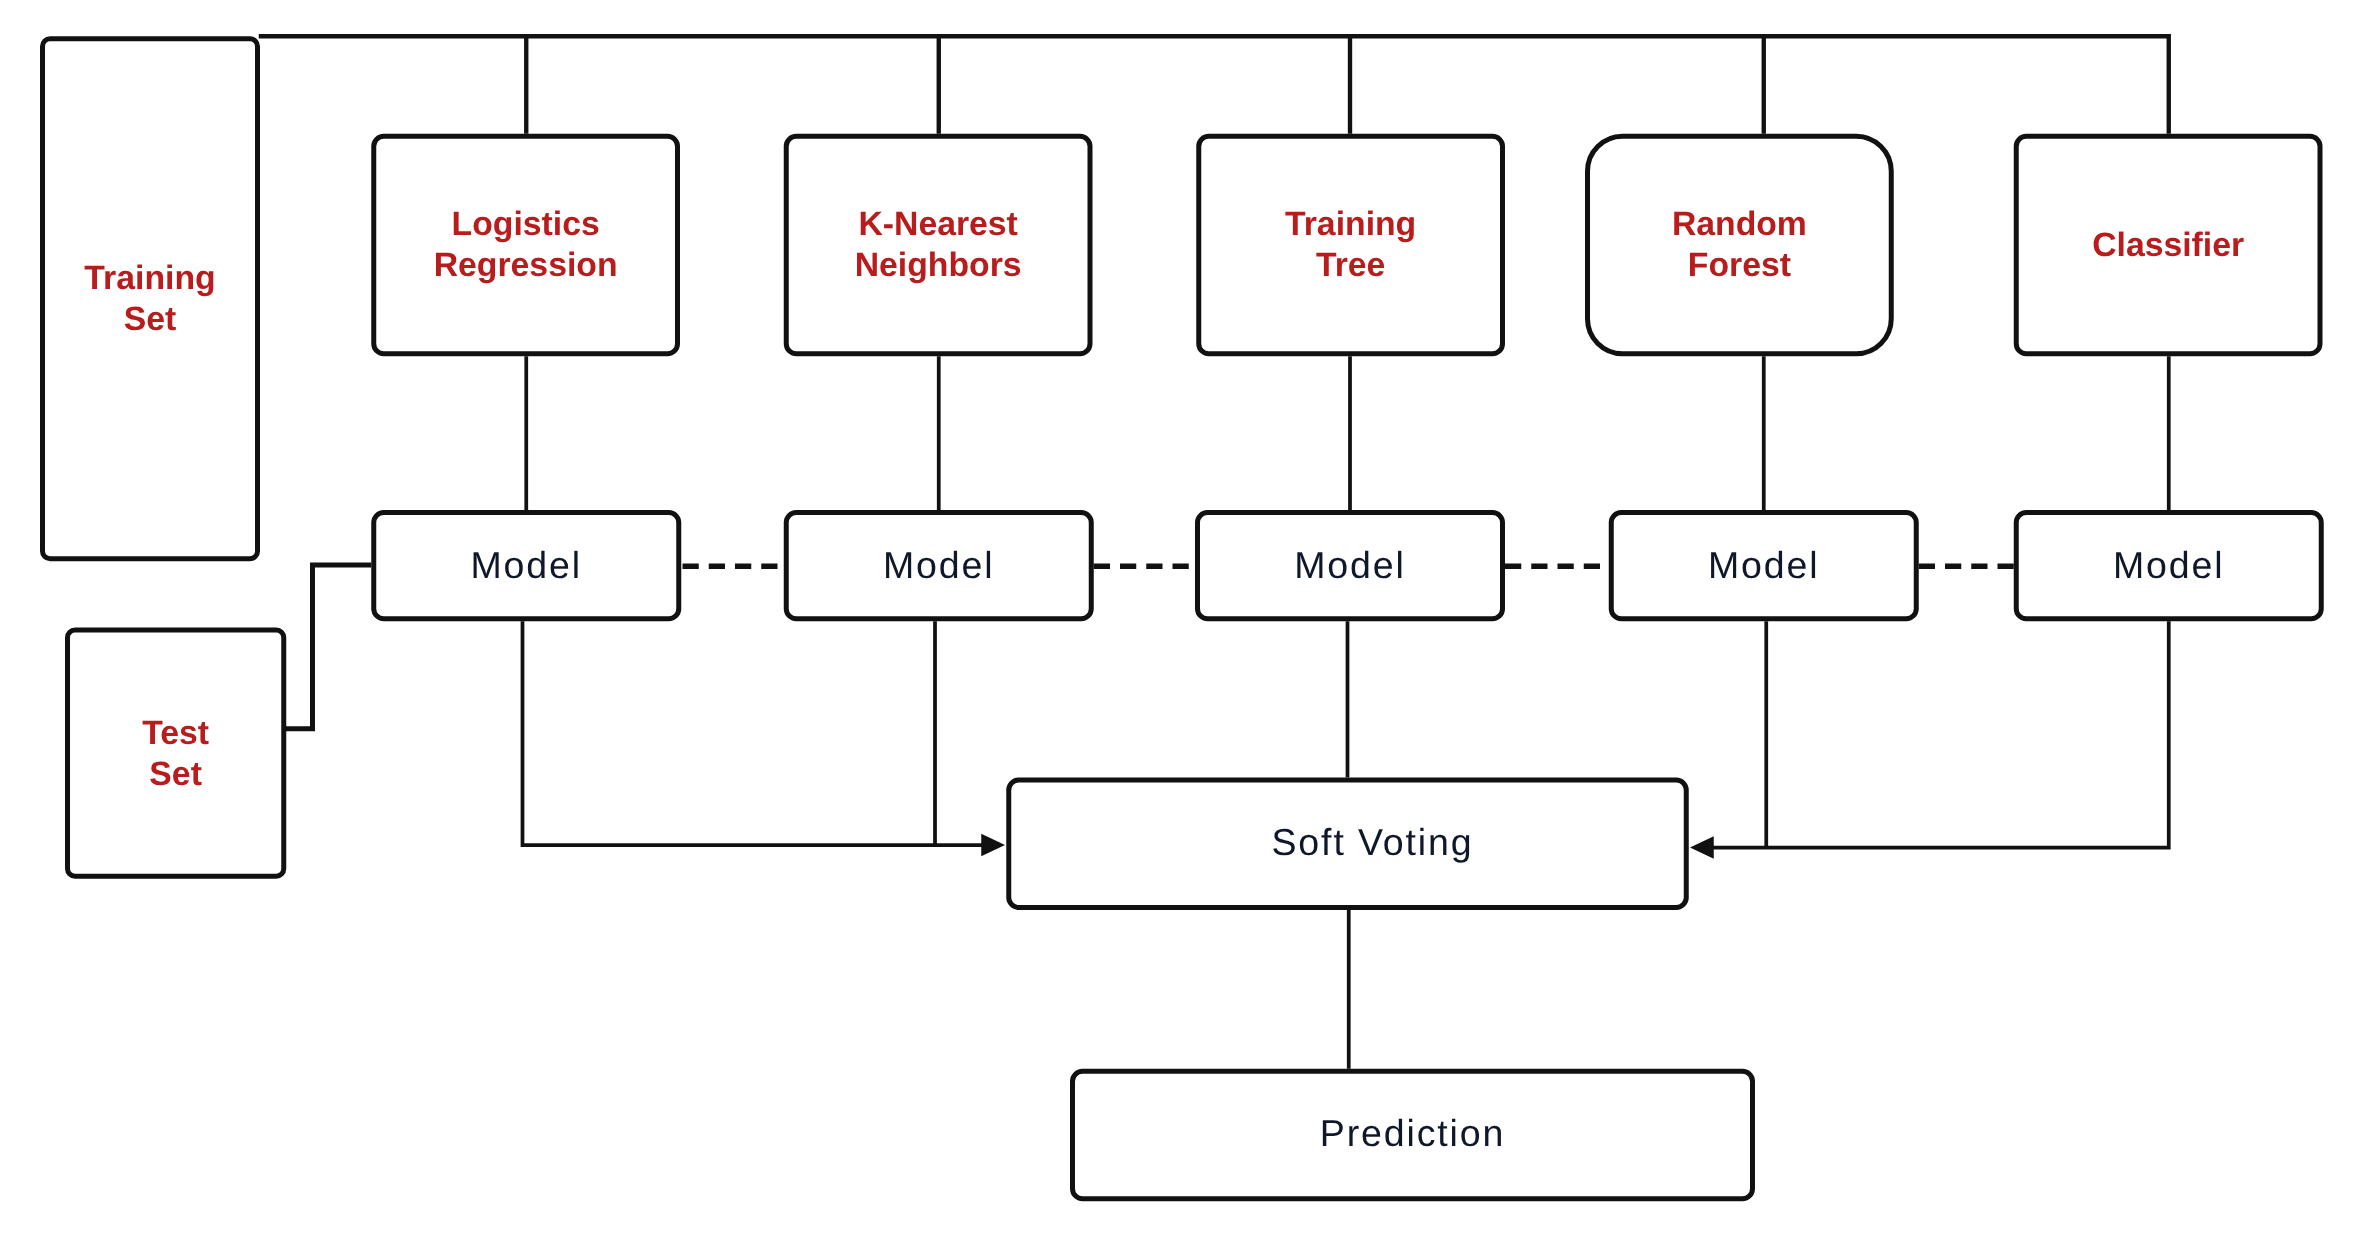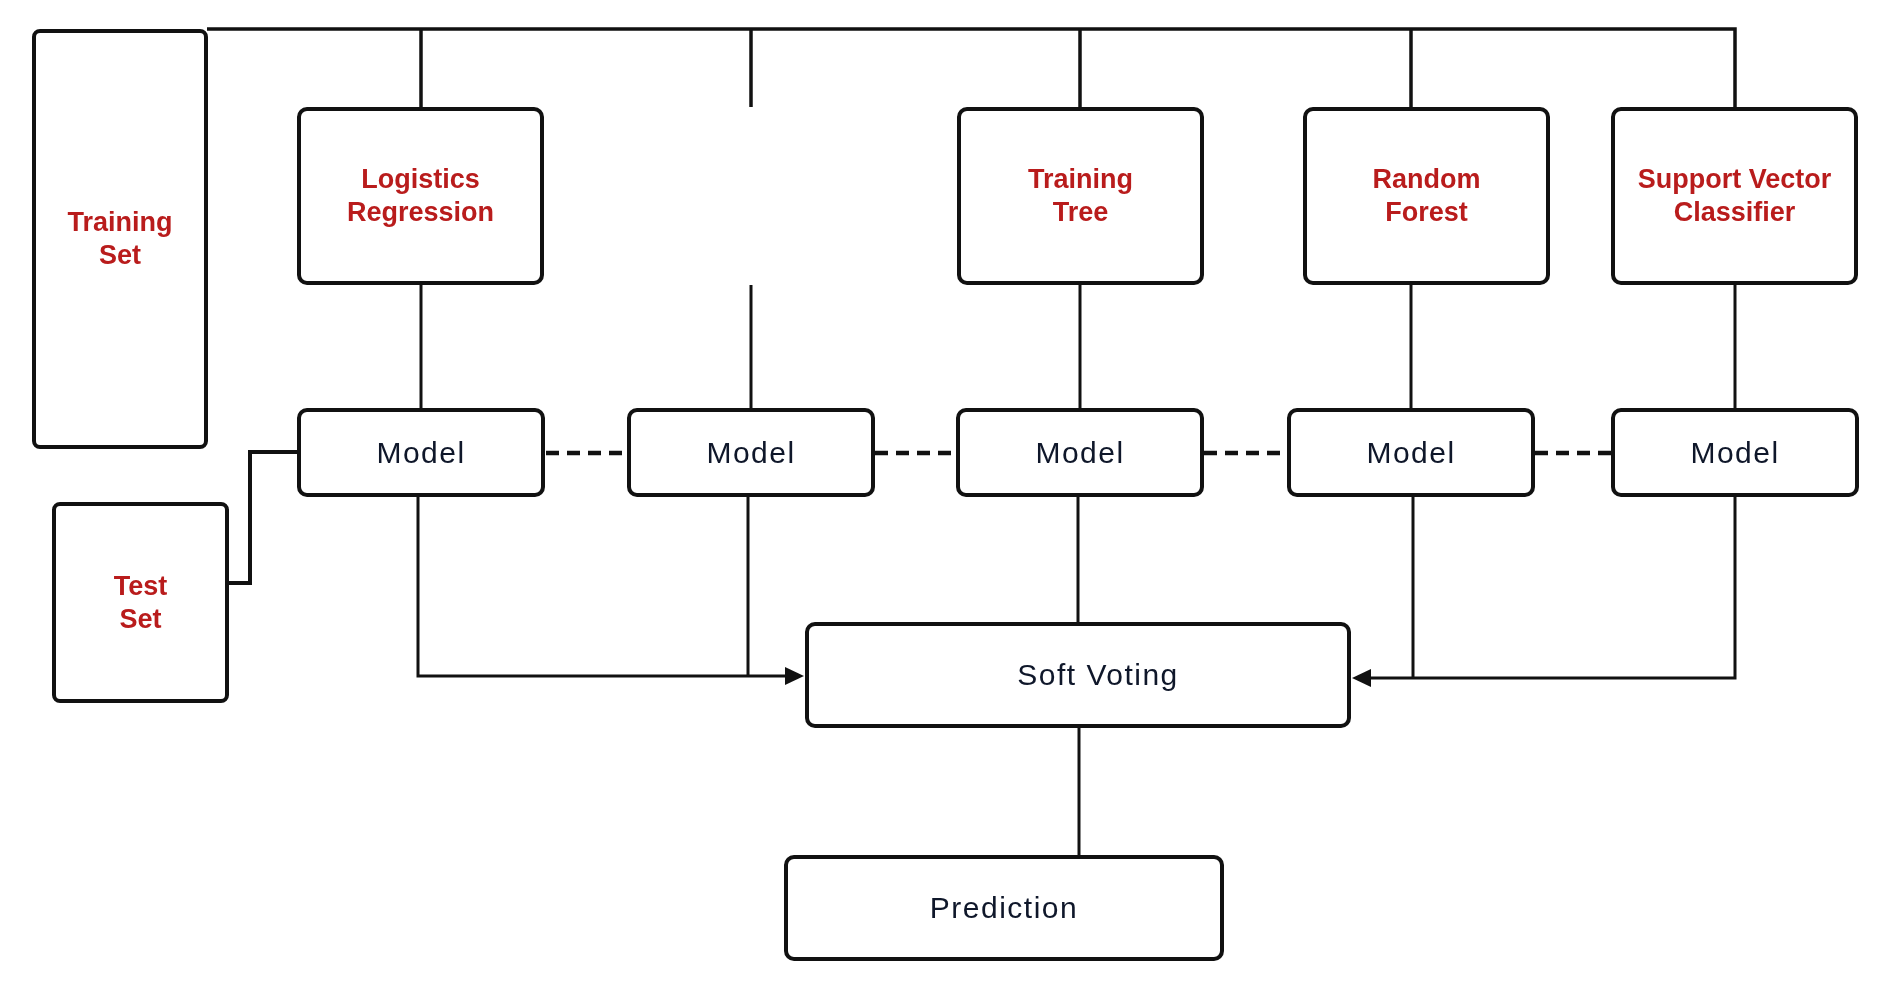--- a/index.html
+++ b/index.html
@@ -47,32 +47,32 @@
     color: #0f172a;
   }
   
   #training-box { left: 32px;  top: 29px;  width: 176px; height: 420px; border-radius: 8px; }
   #test-box     { left: 32px;  top: 502px; width: 177px; height: 201px; border-radius: 8px; margin-left: 20px; }
   
   .classifier { top: 107px; width: 247px; height: 178px; }
   #clf-0 { left: 297px;  }
   #clf-1 { left: 627px;  }
   #clf-2 { left: 957px;  }
-  #clf-3 { left: 1303px; }
+  #clf-3 { left: 1268px; border-radius: 30px; }
   #clf-4 { left: 1611px; }
   
   .model { top: 408px; width: 248px; height: 89px; }
   #model-0 { left: 297px;  }
   #model-1 { left: 627px;  }
   #model-2 { left: 956px;  }
   #model-3 { left: 1287px; }
   #model-4 { left: 1611px; }
   
   #soft-voting-box { left: 805px; top: 622px; width: 546px; height: 106px; padding-left: 40px; }
-  #prediction-box  { left: 784px; top: 855px; width: 440px; height: 106px; }
+  #prediction-box  { left: 856px; top: 855px; width: 548px; height: 106px; }
 </style>
 </head>
 <body>
 
 <div id="canvas">
 
   <svg id="wires" viewBox="0 0 1888 986" fill="none" xmlns="http://www.w3.org/2000/svg">
 
     <path d="M207,29 L1735,29 L1735,107" stroke="#111111" stroke-width="3.5"></path>
     <path d="M421,29 L421,107" stroke="#111111" stroke-width="3.5"></path>
@@ -112,30 +112,33 @@
   </div>
   <div class="box" id="test-box">
     <span class="bold-label">Test</span>
     <span class="bold-label">Set</span>
   </div>
 
   <div class="box classifier" id="clf-0">
     <span class="bold-label">Logistics</span>
     <span class="bold-label">Regression</span>
   </div>
+  <div class="box classifier" id="clf-1">
+    <span class="bold-label">K-Nearest</span>
+    <span class="bold-label">Neighbors</span>
+  </div>
   <div class="box classifier" id="clf-2">
     <span class="bold-label">Training</span>
     <span class="bold-label">Tree</span>
   </div>
   <div class="box classifier" id="clf-3">
     <span class="bold-label">Random</span>
     <span class="bold-label">Forest</span>
   </div>
   <div class="box classifier" id="clf-4">
-    <span class="bold-label">Support Vector</span>
     <span class="bold-label">Classifier</span>
   </div>
 
   <div class="box model" id="model-0">
     <span class="light-label">Model</span>
   </div>
   <div class="box model" id="model-1">
     <span class="light-label">Model</span>
   </div>
   <div class="box model" id="model-2">

